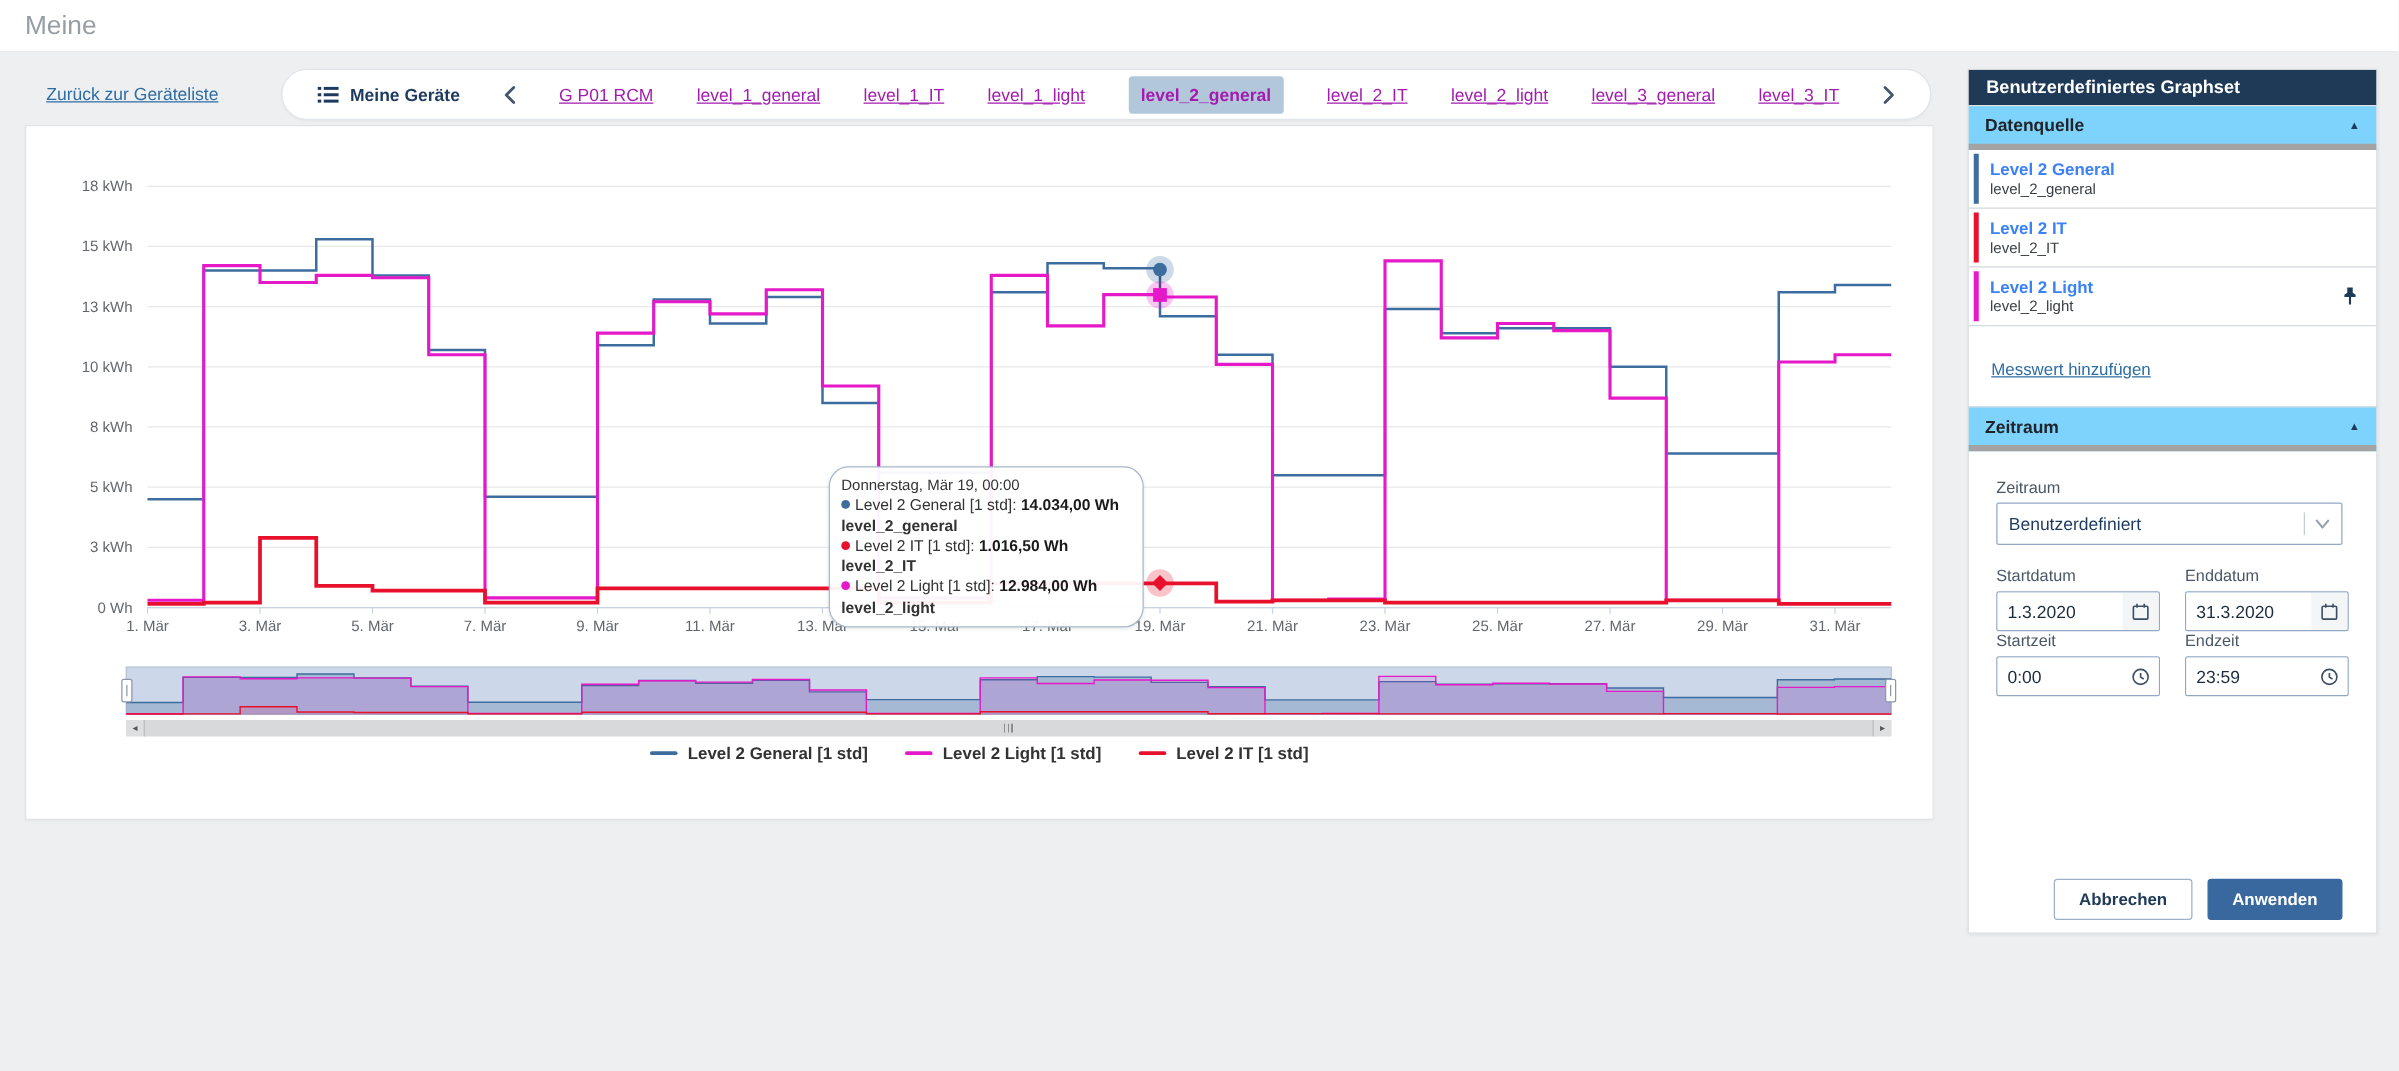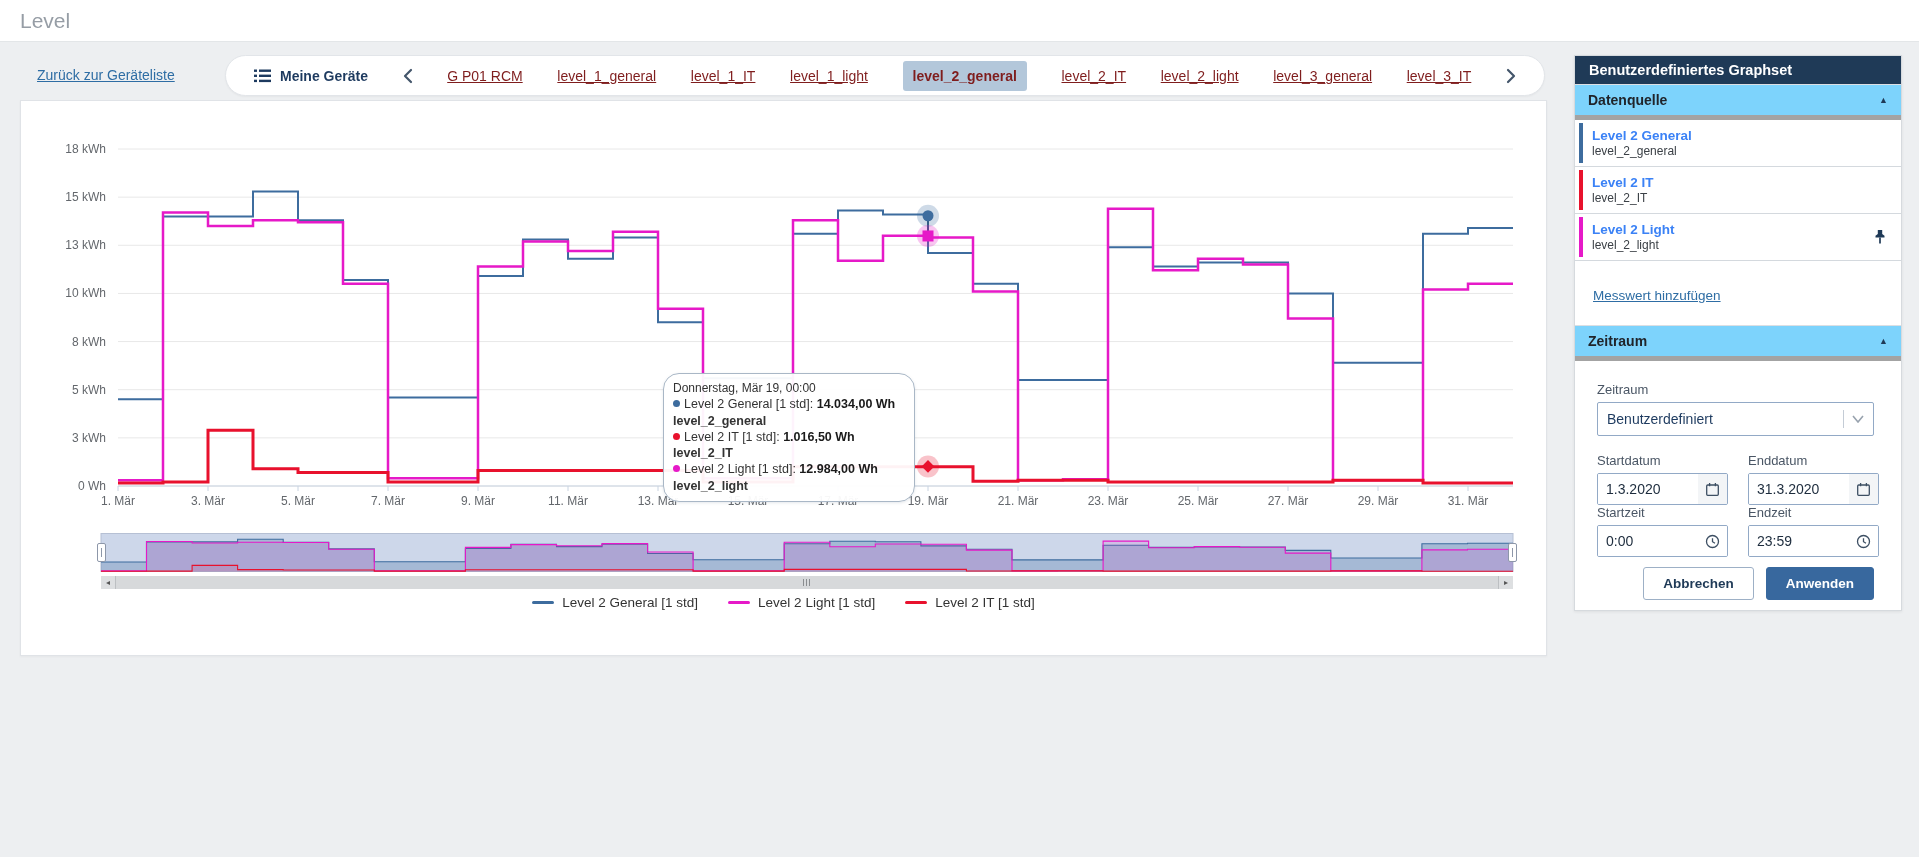--- a/index.html
+++ b/index.html
@@ -7,48 +7,48 @@
 
   
   .topbar{position:absolute;left:0;top:0;width:100%;height:41px;background:#fff;border-bottom:1px solid #e3e6e8;display:flex;align-items:center;}
   .topbar h1{margin:0 0 0 20px;font-size:21px;font-weight:400;color:#969da5;}
 
   
   .back{position:absolute;left:37px;top:67px;font-size:14px;color:#2e6da4;text-decoration:underline;cursor:pointer;}
   .navpill{position:absolute;left:225px;top:55px;width:1320px;height:41px;background:#fff;border:1px solid #e2e5e9;border-radius:21px;box-shadow:0 1px 2px rgba(0,0,0,.04);display:flex;align-items:center;justify-content:space-between;padding:0 28px;box-sizing:border-box;}
   .devices{display:flex;align-items:center;gap:9px;color:#1d3a5f;font-size:14px;font-weight:700;cursor:pointer;white-space:nowrap;}
   .chev{display:flex;align-items:center;cursor:pointer;}
-  .tab{font-size:14px;color:#7f1d1d;text-decoration:underline;cursor:pointer;white-space:nowrap;}
+  .tab{font-size:14px;color:#a21caf;text-decoration:underline;cursor:pointer;white-space:nowrap;}
   .tab.active{background:#b3c7da;padding:7px 10px;border-radius:3px;font-weight:700;text-decoration:none;}
 
   
   .card{position:absolute;left:20px;top:100px;width:1527px;height:556px;background:#fff;border:1px solid #e0e3e7;box-shadow:0 1px 2px rgba(0,0,0,.04);box-sizing:border-box;}
   .card svg{position:absolute;left:0;font-family:"Liberation Sans","DejaVu Sans",sans-serif;}
   #main-chart{top:0;}
   #nav-chart{top:432px;}
   .axlbl{font-size:12px;fill:#63676c;}
   .handle{position:absolute;width:9px;height:19px;top:442px;background:#fff;border:1px solid #8d97a9;border-radius:2px;box-sizing:border-box;cursor:ew-resize;}
   .handle i{display:block;width:1px;height:9px;background:#8d97a9;margin:4px auto 0;}
   .scrollbar{position:absolute;left:80px;top:475px;width:1412px;height:13px;background:#c7cacd;display:flex;}
   .sb-arrow{width:14px;height:13px;background:#dddfe1;color:#555;font-size:8px;line-height:13px;text-align:center;cursor:pointer;flex:none;}
   .sb-thumb{flex:1;background:#d7d9db;border-left:1px solid #bcbfc2;border-right:1px solid #bcbfc2;position:relative;cursor:grab;}
   .sb-thumb .grip{position:absolute;left:50%;top:3px;width:8px;height:7px;margin-left:-4px;background:repeating-linear-gradient(90deg,#8a8d90 0 1px,transparent 1px 3px);}
   #legend{position:absolute;left:0;top:494px;width:100%;display:flex;justify-content:center;gap:30px;}
-  .lg-item{display:flex;align-items:center;gap:8px;font-size:13.5px;font-weight:400;color:#333;cursor:pointer;}
+  .lg-item{display:flex;align-items:center;gap:8px;font-size:13.5px;font-weight:700;color:#333;cursor:pointer;}
   .lg-item .dash{width:22px;height:3px;border-radius:2px;}
 
   
   #tooltip{position:absolute;left:642px;top:272px;width:252px;box-sizing:border-box;background:rgba(255,255,255,.95);border:1px solid #a9b7c6;border-radius:16px;padding:6px 9px 7px;font-size:12.5px;line-height:16.3px;color:#333;box-shadow:0 1px 3px rgba(80,100,130,.15);}
   #tooltip .tt-title{font-size:12px;color:#333;}
   #tooltip b{color:#1a1a1a;}
   .tt-dot{display:inline-block;width:7px;height:7px;border-radius:50%;margin-right:4px;vertical-align:1px;}
   .tt-sub{font-weight:700;}
 
   
-  .sidebar{position:absolute;left:1574px;top:55px;width:328px;height:556px;background:#fff;border:1px solid #d6dade;box-shadow:0 1px 3px rgba(0,0,0,.07);box-sizing:border-box;}
+  .sidebar{position:absolute;left:1574px;top:55px;width:328px;height:692px;background:#fff;border:1px solid #d6dade;box-shadow:0 1px 3px rgba(0,0,0,.07);box-sizing:border-box;}
   .sb-title{height:28px;line-height:28px;background:#1f3a57;color:#fff;font-size:14.5px;font-weight:700;padding-left:14px;}
   .section-bar{height:30px;background:#7dd3fc;border-top:1px solid #dcdfe3;border-bottom:5px solid #a3a3a3;display:flex;align-items:center;justify-content:space-between;padding:0 13px;cursor:pointer;}
   .section-bar span.lbl{font-size:14px;font-weight:700;color:#20242a;}
   .caret{font-size:9px;color:#1f3a57;}
   .ds-item{position:relative;min-height:46px;border-bottom:1px solid #d4d9de;padding:7px 14px 7px 17px;box-sizing:border-box;cursor:pointer;}
   .ds-item .bar{position:absolute;left:4px;top:3px;bottom:3px;width:4px;}
   .ds-item .nm{font-size:13.5px;font-weight:700;color:#3b82f6;line-height:17px;}
   .ds-item .sub{font-size:12px;color:#3b4046;line-height:15px;}
   .ds-item .pin{position:absolute;right:13px;top:50%;margin-top:-8px;}
   .add-link{display:inline-block;margin:27px 0 22px 18px;font-size:13.5px;color:#2e6da4;text-decoration:underline;cursor:pointer;}
@@ -67,21 +67,21 @@
   .btn{height:33px;border-radius:3px;font-size:13.5px;font-weight:700;font-family:inherit;cursor:pointer;padding:0 19px;}
   .btn.ghost{background:#fff;border:1px solid #9db0c6;color:#1f3a57;}
   .btn.primary{background:#38689e;border:1px solid #38689e;color:#fff;}
 </style>
 </head>
 <body>
 
 <div class="page">
 
   <div class="topbar">
-    <h1>Level</h1>
+    <h1>Meine</h1>
   </div>
 
   <a class="back">Zurück zur Geräteliste</a>
 
   <div class="navpill" id="navpill">
     <div class="devices">
       <svg width="17" height="14" viewBox="0 0 17 14">
         <g fill="#1d3a5f">
           <rect x="0" y="0.5" width="3" height="2.4"></rect>
             <rect x="5" y="0.5" width="12" height="2.4"></rect>

